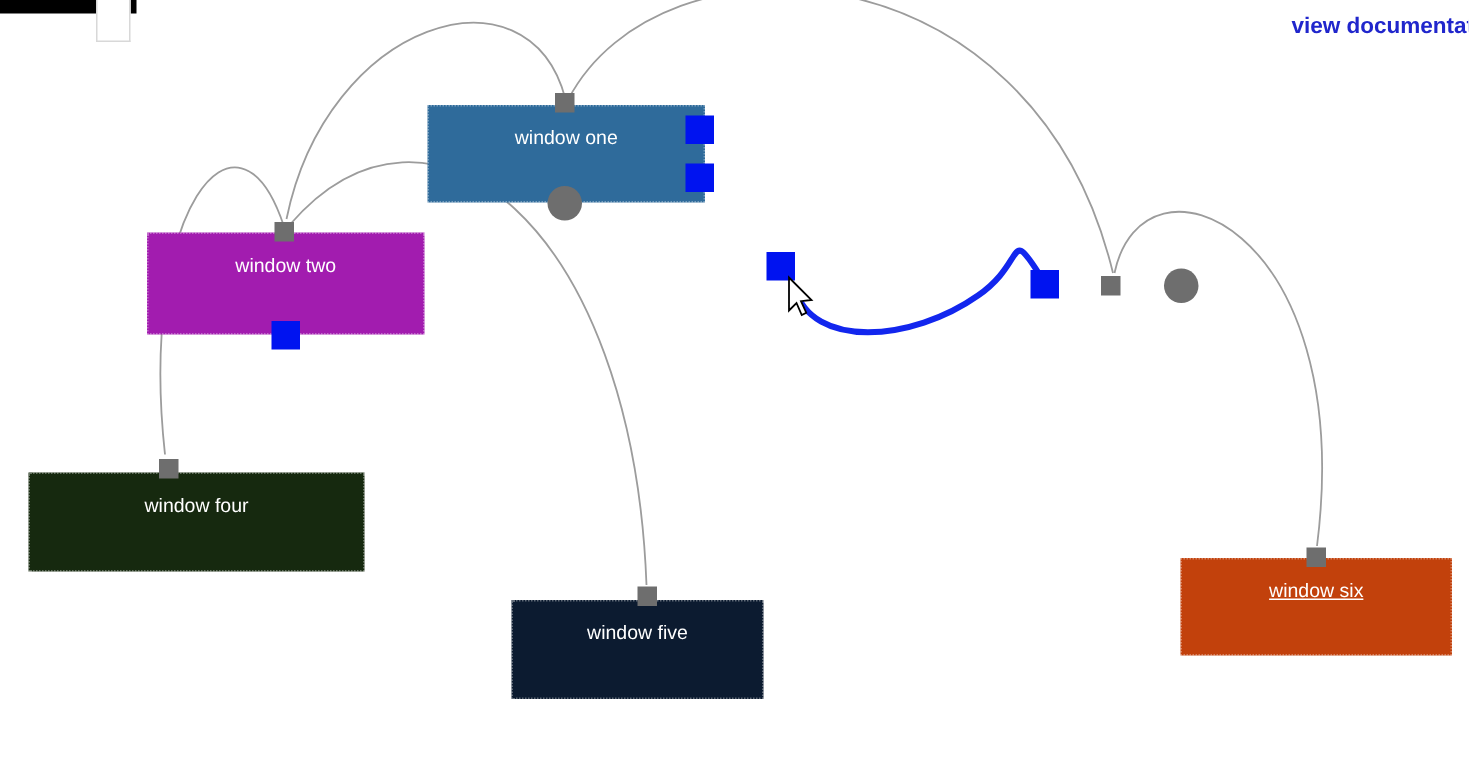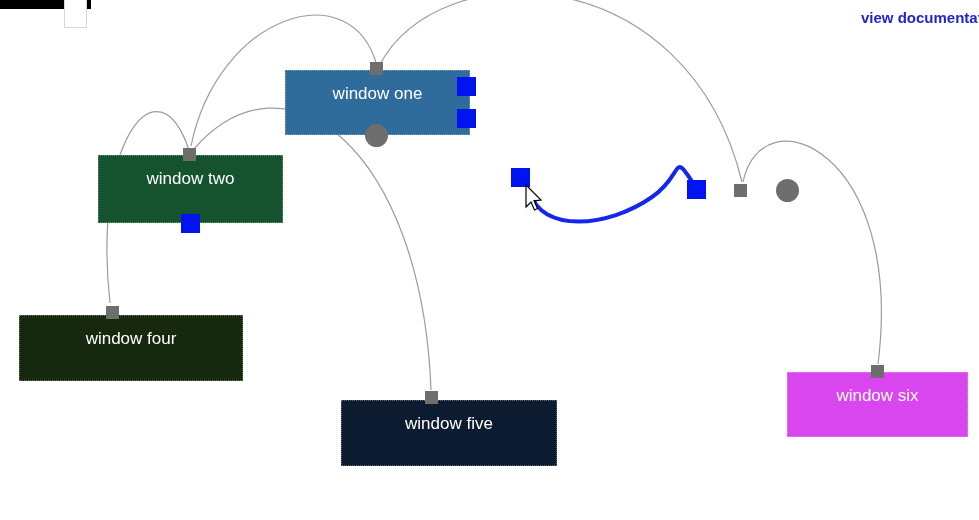--- a/index.html
+++ b/index.html
@@ -2,27 +2,27 @@
 <html><head>
 <meta charset="utf-8">
 <style>
   html,body{margin:0;padding:0;background:#ffffff;}
   #stage{position:relative;width:979px;height:520px;overflow:hidden;background:#ffffff;
          font-family:"Liberation Sans", sans-serif;}
   .wiring{position:absolute;left:0;top:0;z-index:1;}
   .conn{fill:none;stroke-width:1.2px;}
   .conn-blue{fill:none;stroke-width:4px;stroke-linecap:round;}
   .window{position:absolute;z-index:2;box-sizing:border-box;color:#ffffff;
-          font-size:17px;text-align:center;padding-top:13px;cursor:move;
+          font-size:13px;text-align:center;padding-top:13px;cursor:move;
           border:1px dotted rgba(255,255,255,0.35);}
   #window-one  {left:285px;top:70px;width:185px;height:65px;}
   #window-two  {left:98px; top:155px;width:185px;height:68px;}
   #window-three{left:651px;top:192px;width:185px;height:67px;}
   #window-four {left:19px; top:315px;width:224px;height:66px;}
-  #window-five {left:341px;top:400px;width:216px;height:66px;}
+  #window-five {left:341px;top:400px;width:168px;height:66px;}
   #window-six  {left:787px;top:372px;width:181px;height:65px;}
   .ep{position:absolute;z-index:3;}
   .ep-sq-gray{width:13px;height:13px;}
   .ep-sq-blue{width:19px;height:19px;}
   .ep-circle{width:23px;height:23px;border-radius:50%;}
   #ep-one-top   {left:370px;top:62px;}
   #ep-two-top   {left:183px;top:148px;}
   #ep-three-top {left:734px;top:184px;}
   #ep-four-top  {left:106px;top:306px;}
   #ep-five-top  {left:425px;top:391px;}
@@ -58,30 +58,30 @@
 
   <div id="artifact-bar"></div>
   <div id="artifact-bar2"></div>
   <div id="artifact-box"></div>
 
   <a href="#" id="doc-link" style="color: rgb(32, 38, 204);">view documentation</a>
 
   <div class="window" id="window-one" style="background-color: rgb(47, 107, 155);">
     <span>window one</span>
   </div>
-  <div class="window" id="window-two" style="background-color: #14532d;">
+  <div class="window" id="window-two" style="background-color: #a21caf;">
     <span>window two</span>
   </div>
   <div class="window" id="window-four" style="background-color: rgb(22, 41, 15);">
     <span>window four</span>
   </div>
   <div class="window" id="window-five" style="background-color: rgb(12, 27, 48);">
     <span>window five</span>
   </div>
-  <div class="window" id="window-six" style="background-color: #d946ef;">
+  <div class="window" id="window-six" style="background-color: #c2410c; text-decoration: underline;">
     <span>window six</span>
   </div>
 
   <div class="ep ep-sq-gray" id="ep-one-top" style="background-color: rgb(110, 110, 110);"></div>
   <div class="ep ep-sq-gray" id="ep-two-top" style="background-color: rgb(110, 110, 110);"></div>
   <div class="ep ep-sq-gray" id="ep-three-top" style="background-color: rgb(110, 110, 110);"></div>
   <div class="ep ep-sq-gray" id="ep-four-top" style="background-color: rgb(110, 110, 110);"></div>
   <div class="ep ep-sq-gray" id="ep-five-top" style="background-color: rgb(110, 110, 110);"></div>
   <div class="ep ep-sq-gray" id="ep-six-top" style="background-color: rgb(110, 110, 110);"></div>
 

